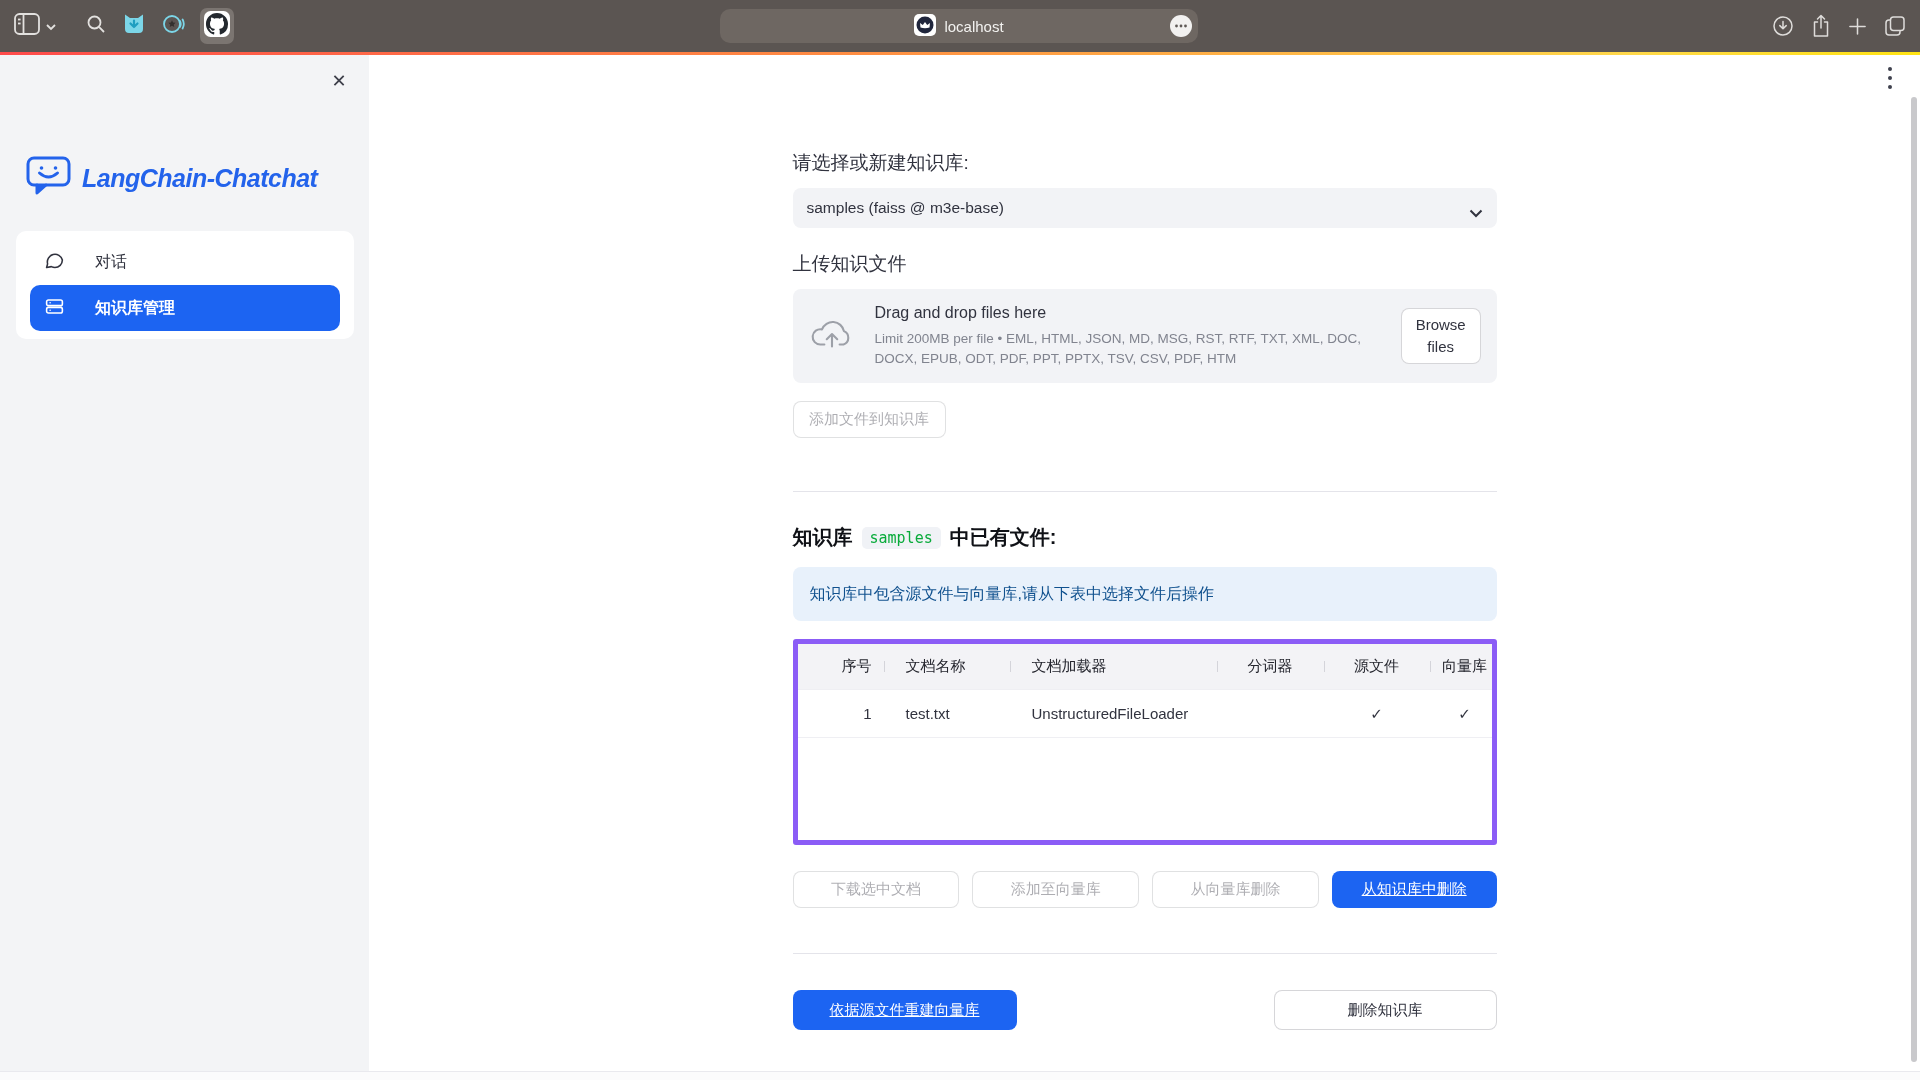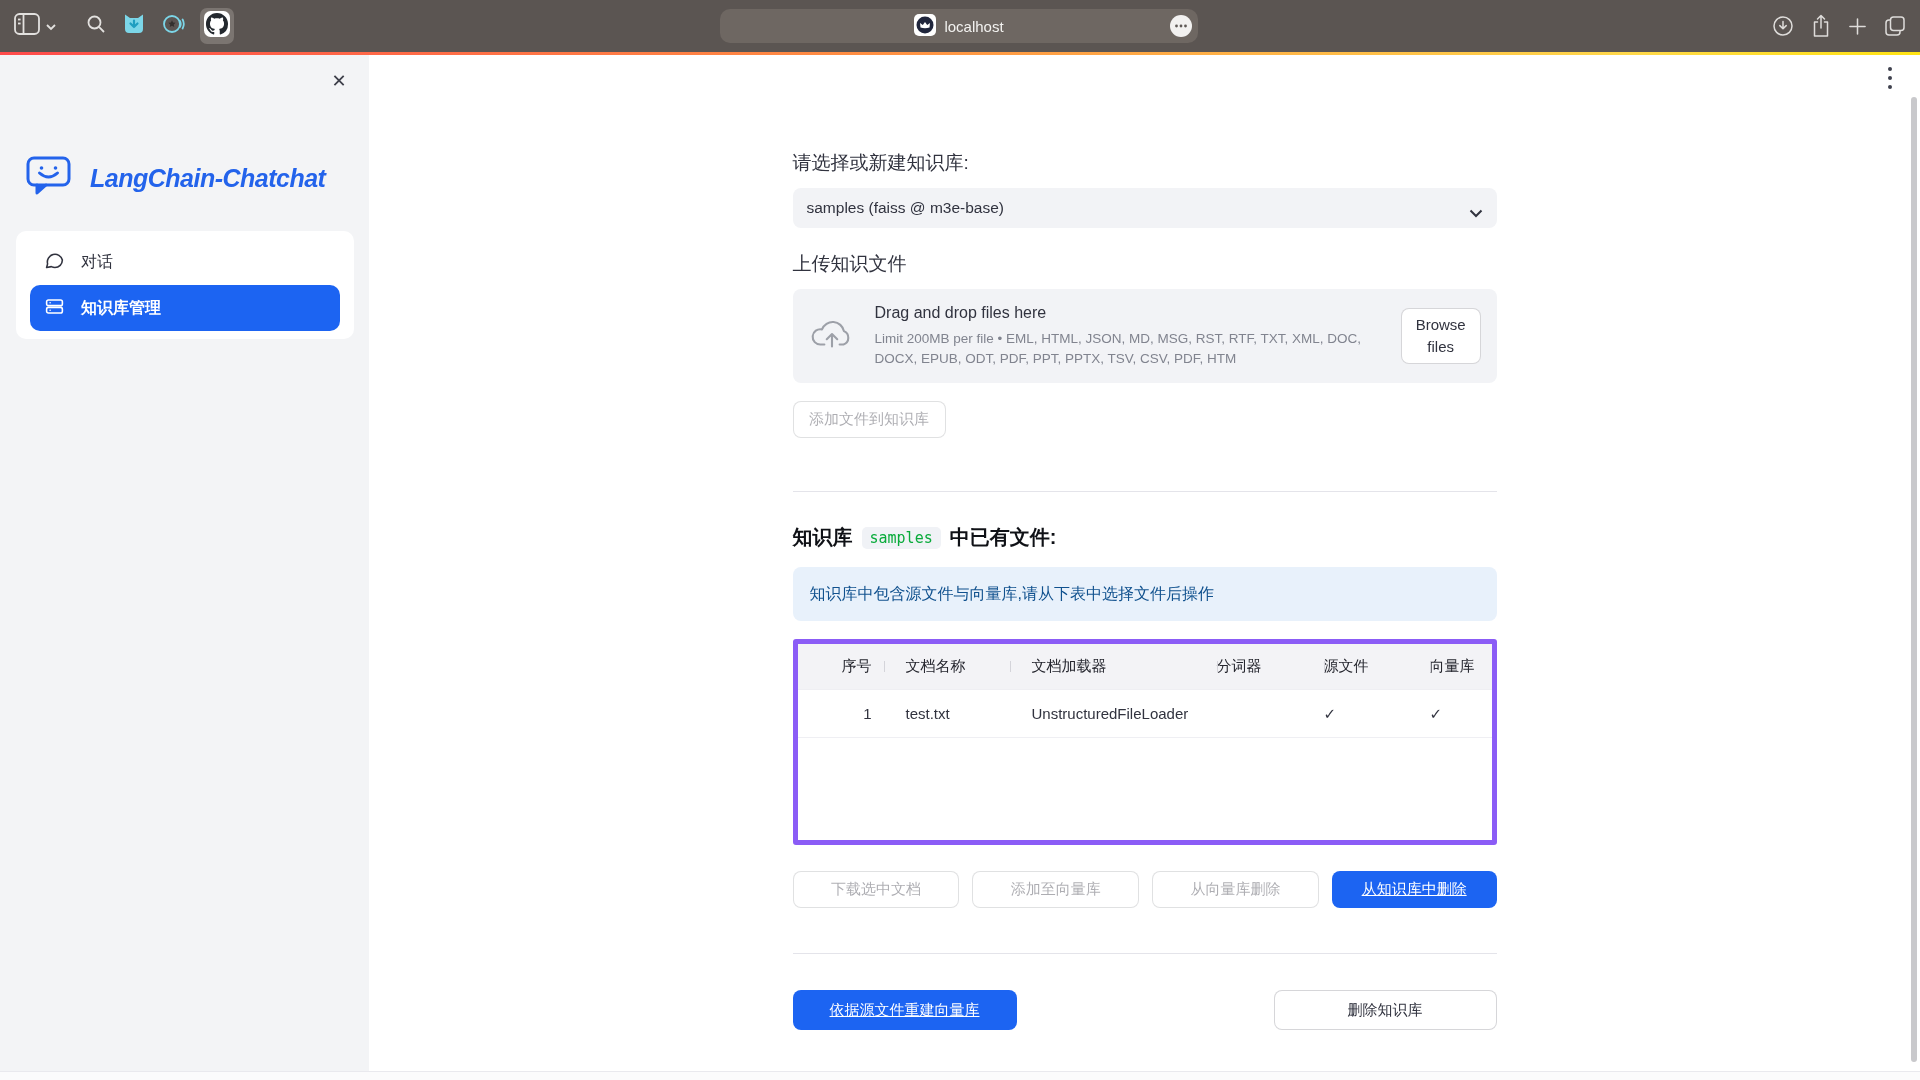--- a/index.html
+++ b/index.html
@@ -20,25 +20,25 @@
   .ellipsis-btn { position:absolute; right:5px; top:5px; width:24px; height:24px; cursor:pointer; }
   .tb-right { position:absolute; right:14px; top:0; height:52px; display:flex; align-items:center; gap:17px; }
 
   .decoration { position:absolute; left:0; top:52px; width:1920px; height:3px;
     background:linear-gradient(90deg,#ff4b4b 0%,#ff8e42 45%,#ffd84a 85%,#ffe312 100%); }
 
   
   .sidebar { position:absolute; left:0; top:55px; width:369px; height:1016px; background:#f3f4f6; }
   .close-x { position:absolute; top:14px; right:18px; font-size:18px; color:#3d3f4a; cursor:pointer;
     width:24px; height:24px; display:flex; align-items:center; justify-content:center; }
-  .logo-row { display:flex; align-items:center; gap:18px; margin:100px 0 0 26px; }
+  .logo-row { display:flex; align-items:center; gap:10px; margin:100px 0 0 26px; }
   .logo-text { font-size:25px; font-weight:700; font-style:italic; color:#2363eb; letter-spacing:-0.5px;
     white-space:nowrap; }
   .nav-card { margin:30px 15px 0 16px; background:#fff; border-radius:10px; padding:8px 14px; }
-  .nav-item { height:46px; display:flex; align-items:center; gap:16px; padding:0 14px; border-radius:10px;
+  .nav-item { height:46px; display:flex; align-items:center; gap:30px; padding:0 14px; border-radius:10px;
     font-size:16px; color:#31333f; cursor:pointer; }
   .nav-item.active { background:#1c64f2; color:#fff; font-weight:600; }
 
   
   .main { position:absolute; left:369px; top:55px; width:1551px; height:1016px; background:#fff; }
   .kebab { position:absolute; top:7px; right:17px; width:26px; height:32px; display:flex; flex-direction:column;
     align-items:center; justify-content:center; gap:5px; cursor:pointer; }
   .kebab i { width:4px; height:4px; border-radius:50%; background:#3f414d; }
   .content { width:704px; margin:0 auto; padding-top:95px; }
 
@@ -77,21 +77,21 @@
   .t-head, .t-row { display:grid; grid-template-columns:86px 126px 207px 107px 106px 70px; align-items:center;
     font-size:15px; }
   .t-head { background:#f3f3f6; height:45px; color:#25262e; font-weight:500; }
   .t-head .cell { position:relative; }
   .t-head .cell + .cell::before { content:""; position:absolute; left:0; top:22%; height:56%; width:1px;
     background:#d4d4da; }
   .t-row { background:#fff; height:49px; color:#31333f; border-top:1px solid #efeff3; border-bottom:1px solid #efeff3; }
   .t-filler { height:102px; background:#fff; }
   .a-right { text-align:right; padding-right:12px; }
   .a-left  { text-align:left; padding-left:22px; }
-  .a-center{ text-align:left; }
+  .a-center{ text-align:center; }
 
   .actions { display:flex; gap:13px; }
   .actions .btn { flex:1; height:37px; }
 
   .footer-actions { display:flex; justify-content:space-between; }
   .rebuild-btn { width:224px; height:40px; }
   .delete-kb-btn { width:223px; height:40px; }
 
   .scroll-thumb { position:absolute; right:3px; top:97px; width:6px; height:965px; background:#c9c9cc;
     border-radius:3px; z-index:60; cursor:grab; }

